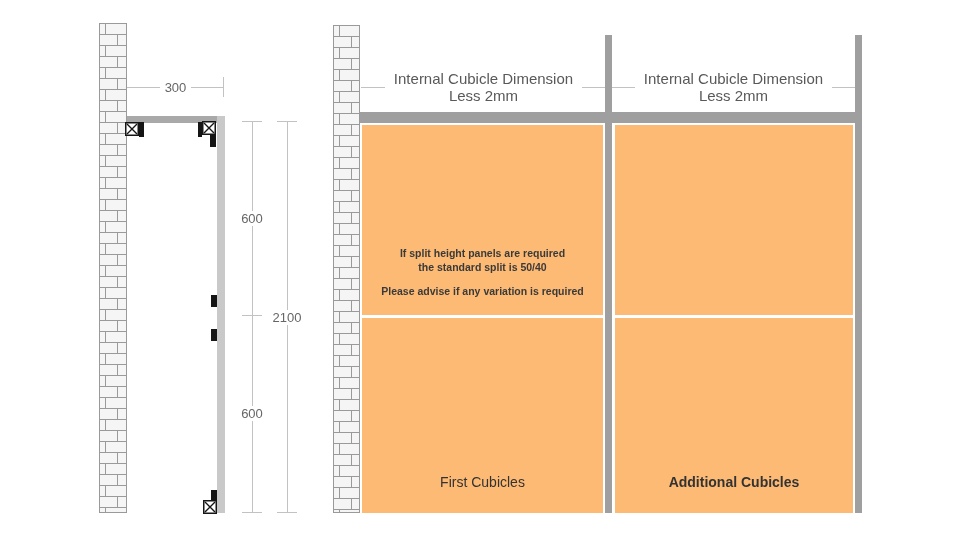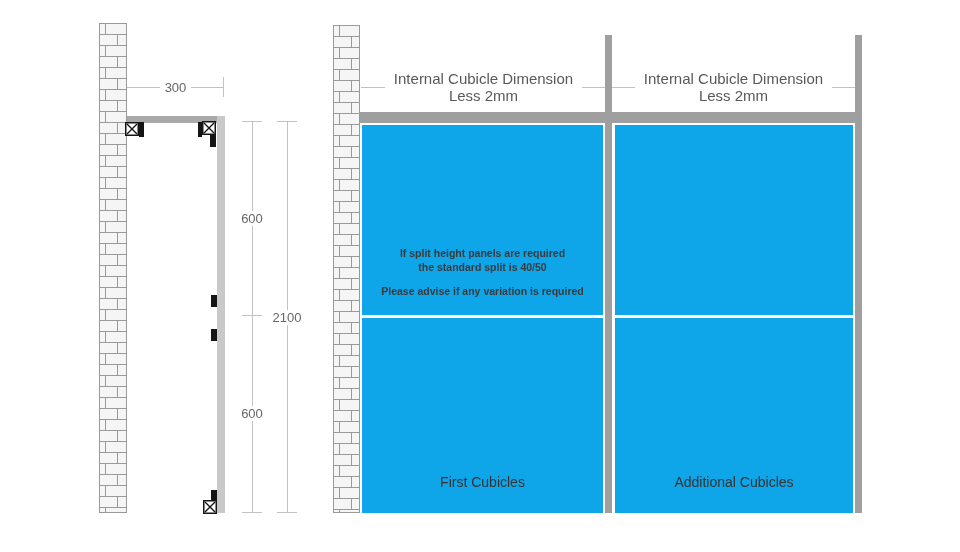--- a/index.html
+++ b/index.html
@@ -6,21 +6,21 @@
   .stage{
     position:relative;width:960px;height:552px;background:#ffffff;overflow:hidden;
     font-family:"Liberation Sans", sans-serif;
   }
   
   .wall{position:absolute;}
   
   .member{position:absolute;background:#9f9f9f;}
   .bar-top{position:absolute;left:127px;top:116px;width:98px;height:7px;background:#a9a9a9;}
   .panel-strip{position:absolute;left:217px;top:116px;width:8px;height:397px;background:#c9c9c9;}
-  .cubicle-panel{position:absolute;top:125px;height:388px;background:#0ea5e9;}
+  .cubicle-panel{position:absolute;top:125px;height:388px;background:#fdba74;}
   .split-line{position:absolute;left:0;top:190px;width:100%;height:3px;background:#ffffff;}
   
   .dimline-h{position:absolute;height:1px;background:#c2c2c2;}
   .dimline-v{position:absolute;width:1px;background:#c2c2c2;}
   .tick-h{position:absolute;width:20px;height:1px;background:#c2c2c2;}
   .tick-v{position:absolute;width:1px;height:20px;background:#c2c2c2;}
   .dimlabel{
     position:absolute;text-align:center;font-size:13px;color:#666666;line-height:15px;
   }
   .dimlabel span{background:#ffffff;padding:0 5px;}
@@ -136,25 +136,25 @@
     <span class="blk">
       <span>Internal Cubicle Dimension</span><br>
       <span>Less 2mm</span>
     </span>
   </div>
 
   <div class="cubicle-panel" style="left:362px;width:241px;">
     <div class="split-line"></div>
     <div class="note">
       <span>If split height panels are required</span><br>
-      <span>the standard split is 40/50</span>
+      <span>the standard split is 50/40</span>
       <span class="gap"></span>
       <span>Please advise if any variation is required</span>
     </div>
     <div class="cubicle-label">First Cubicles</div>
   </div>
 
-  <div class="cubicle-panel" style="left:615px;width:238px;">
+  <div class="cubicle-panel" style="left:615px;width:238px;font-weight:bold;">
     <div class="split-line"></div>
     <div class="cubicle-label">Additional Cubicles</div>
   </div>
 
 </div>
 
 </body></html>

